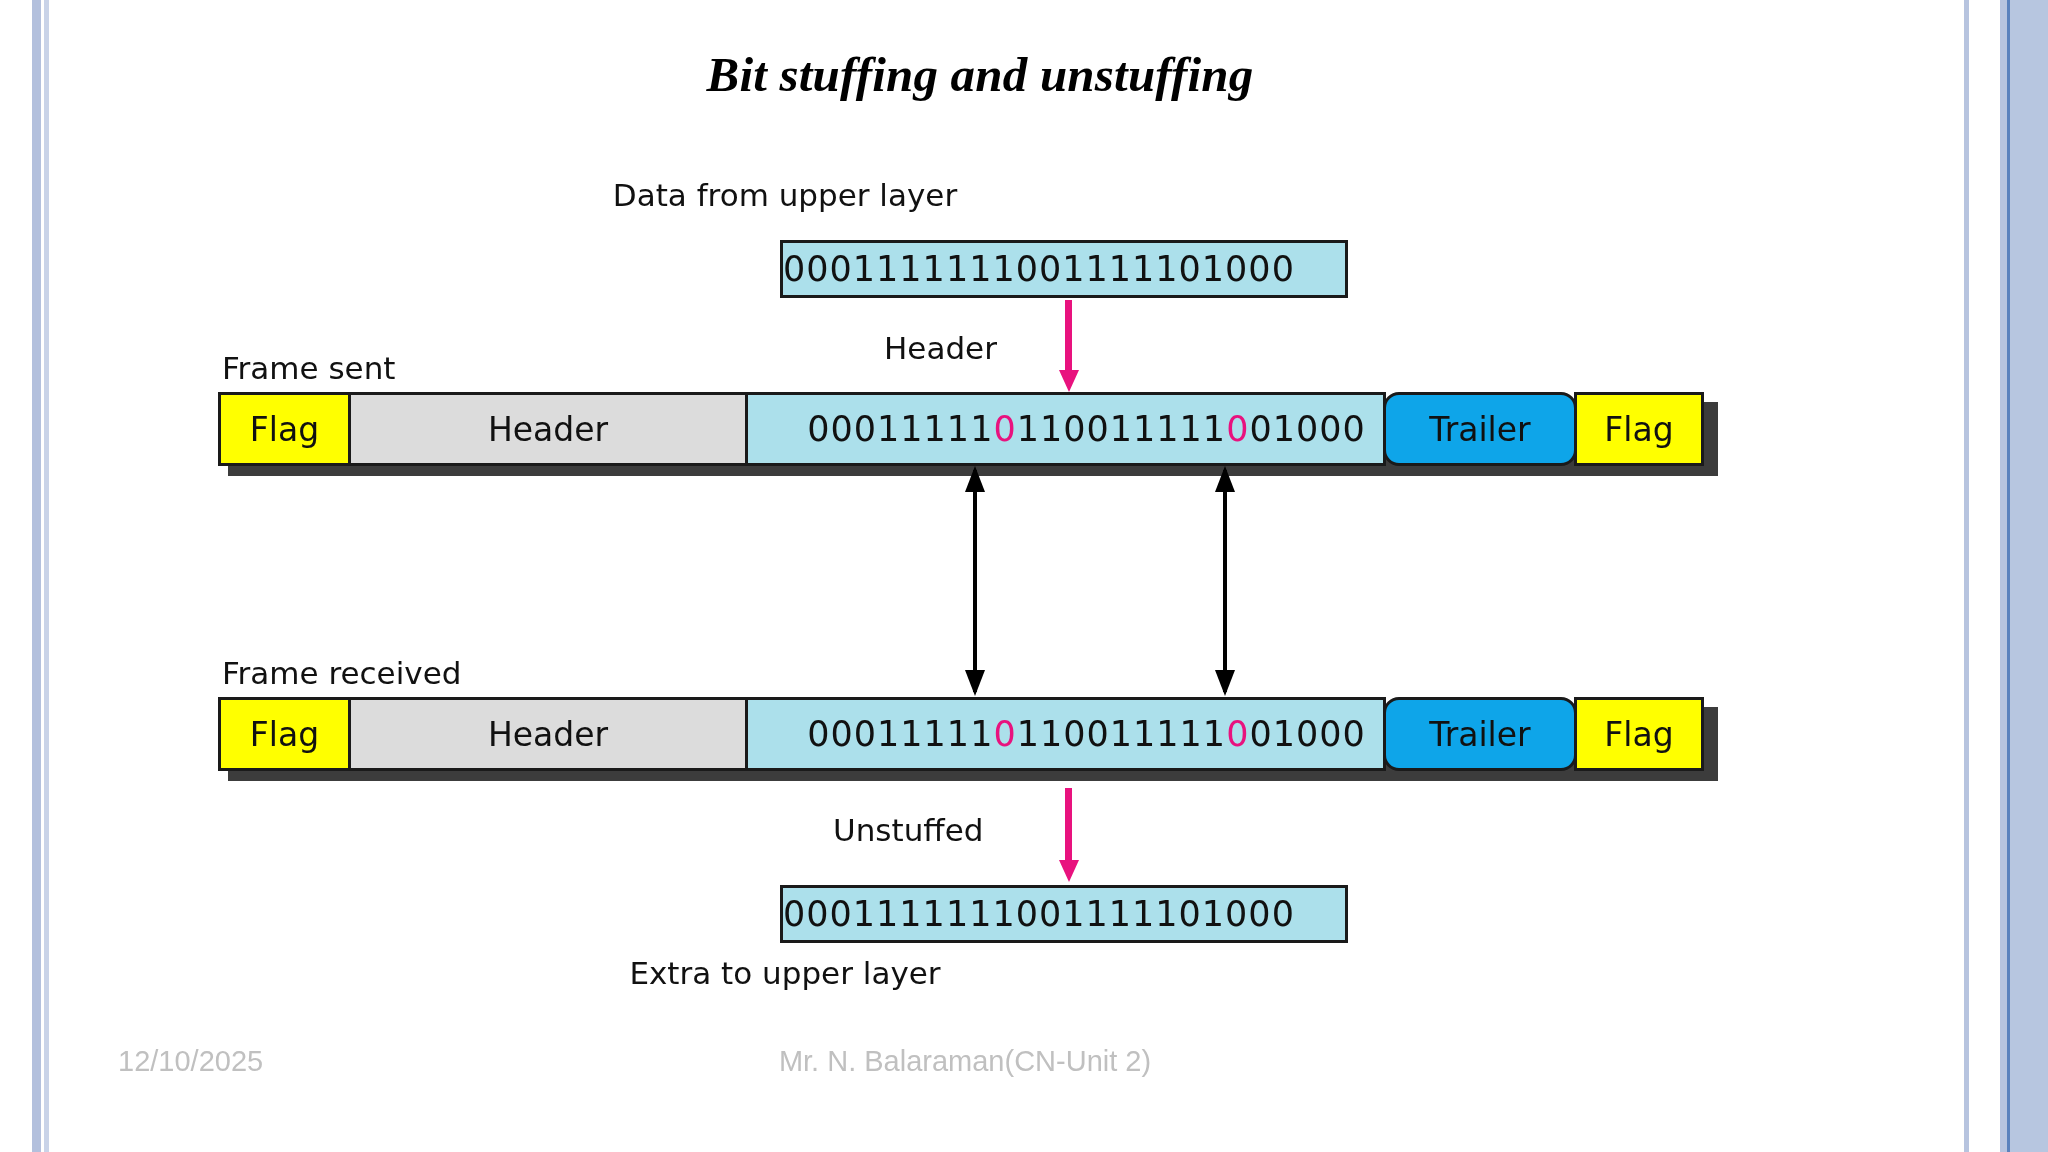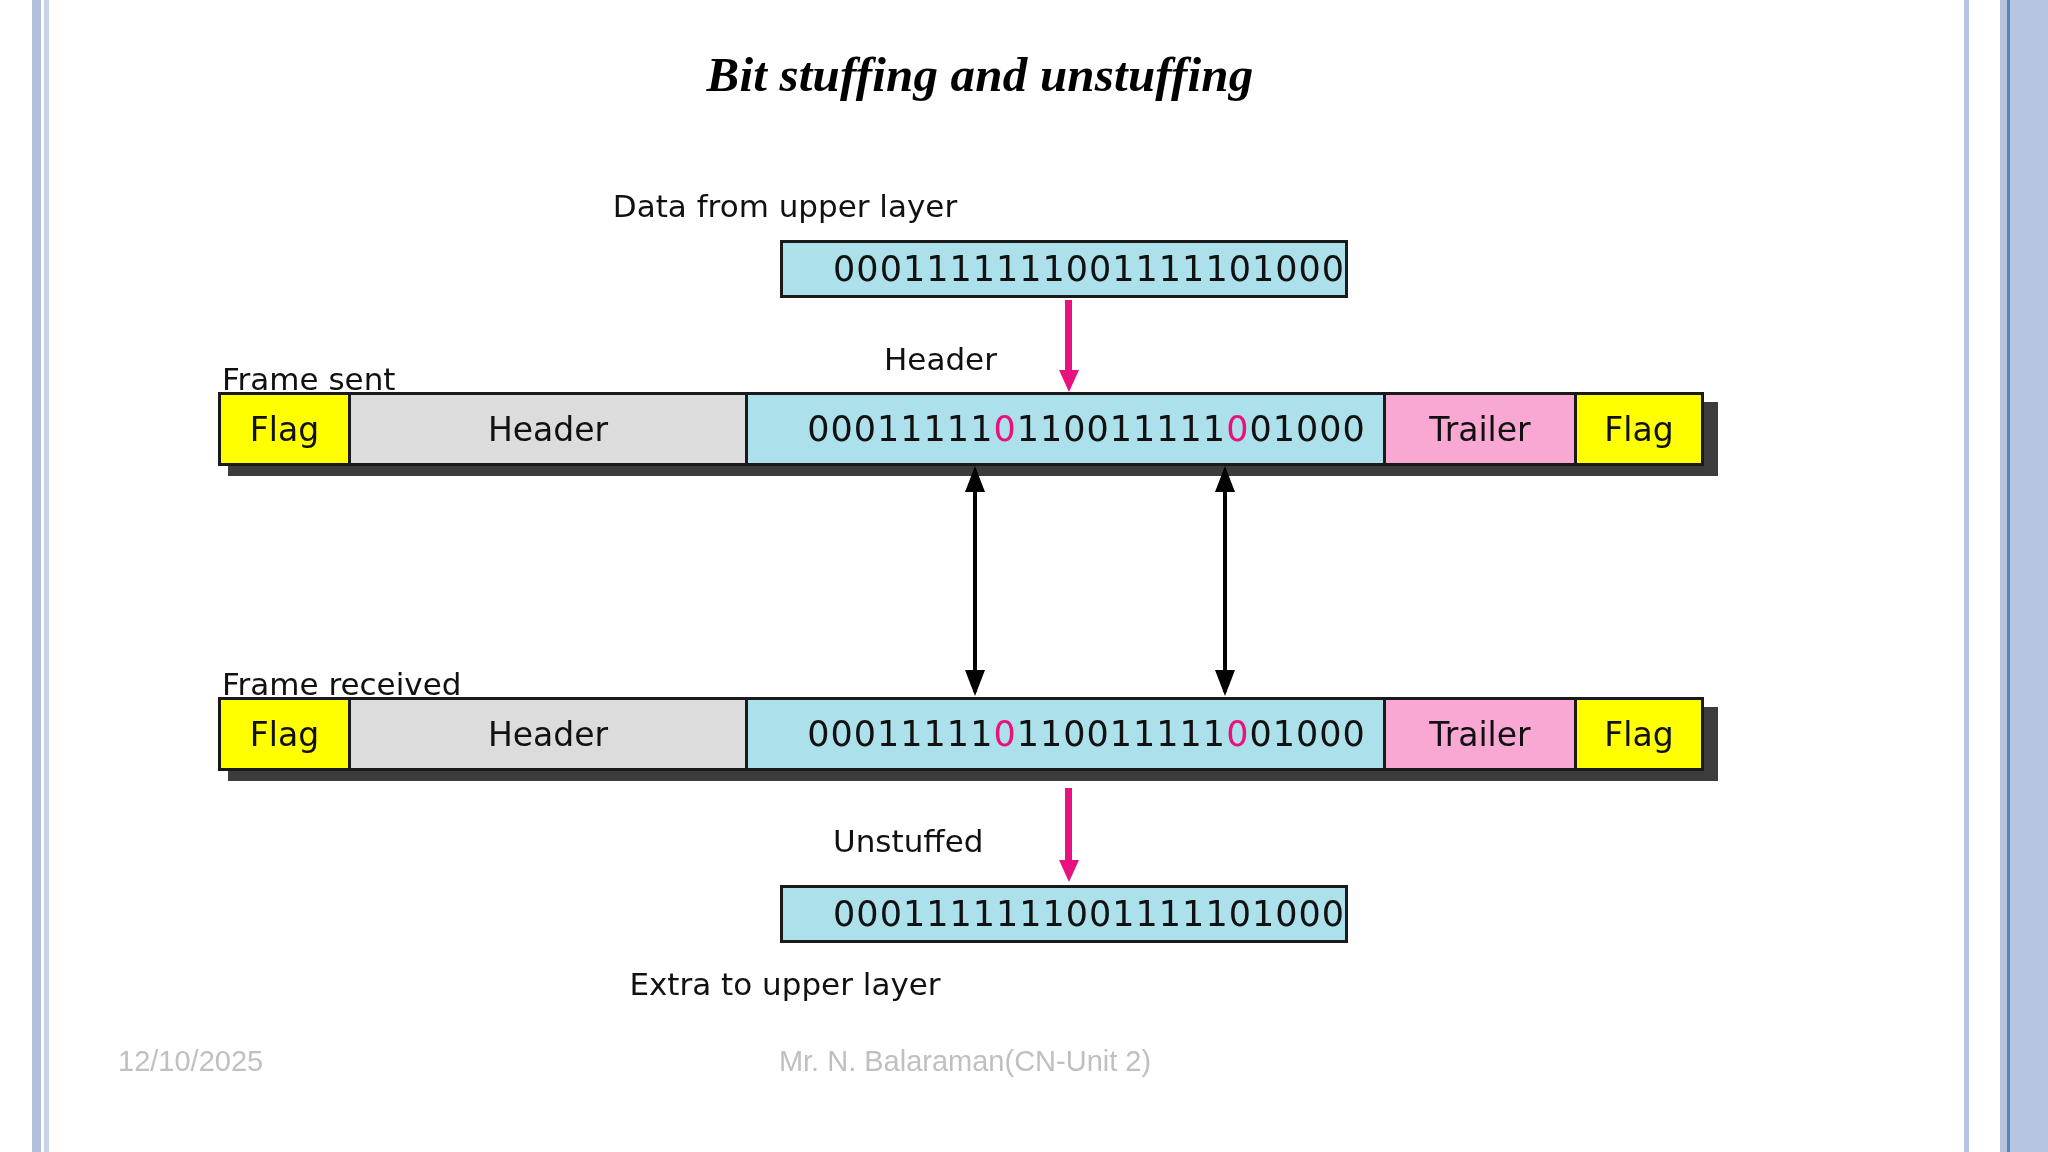--- a/index.html
+++ b/index.html
@@ -35,30 +35,29 @@
     letter-spacing: 0.2px;
   }
 
   
   .fig-label {
     position: absolute;
     font-family: "DejaVu Sans", sans-serif;
     font-size: 31px;
     color: #111111;
     white-space: nowrap;
-    margin-top: 11px;
   }
 
   
   .data-box {
     position: absolute;
     background: #ace0eb;
     border: 3px solid #1a1a1a;
     box-sizing: border-box;
-    display: flex; align-items: center; justify-content: flex-end;
+    display: flex; align-items: center; justify-content: flex-start;
   }
   .bits {
     font-family: "DejaVu Sans", sans-serif;
     font-size: 35px;
     color: #111111;
     letter-spacing: 1.0px;
     white-space: nowrap;
     line-height: 1;
   }
   .bits .stuffed { color: #e8127e; }
@@ -70,21 +69,21 @@
     border: 3px solid #1a1a1a;
     margin-left: -3px;
     display: flex; align-items: center; justify-content: center;
     font-family: "DejaVu Sans", sans-serif;
     font-size: 33px;
     color: #111111;
   }
   .cell:first-child { margin-left: 0; }
   .cell.flag    { background: #ffff00; }
   .cell.header  { background: #dcdcdc; }
-  .cell.trailer { background: #f9a8d4; }
+  .cell.trailer { background: #0ea5e9; border-radius: 16px; }
   .cell.payload { background: #ace0eb; padding-left: 42px; }
   .frame-shadow {
     position: absolute;
     background: #3c3c3c;
   }
 
   
   .pink-arrow { position: absolute; }
   .pink-arrow .shaft {
     position: absolute; left: 6px; top: 0;

